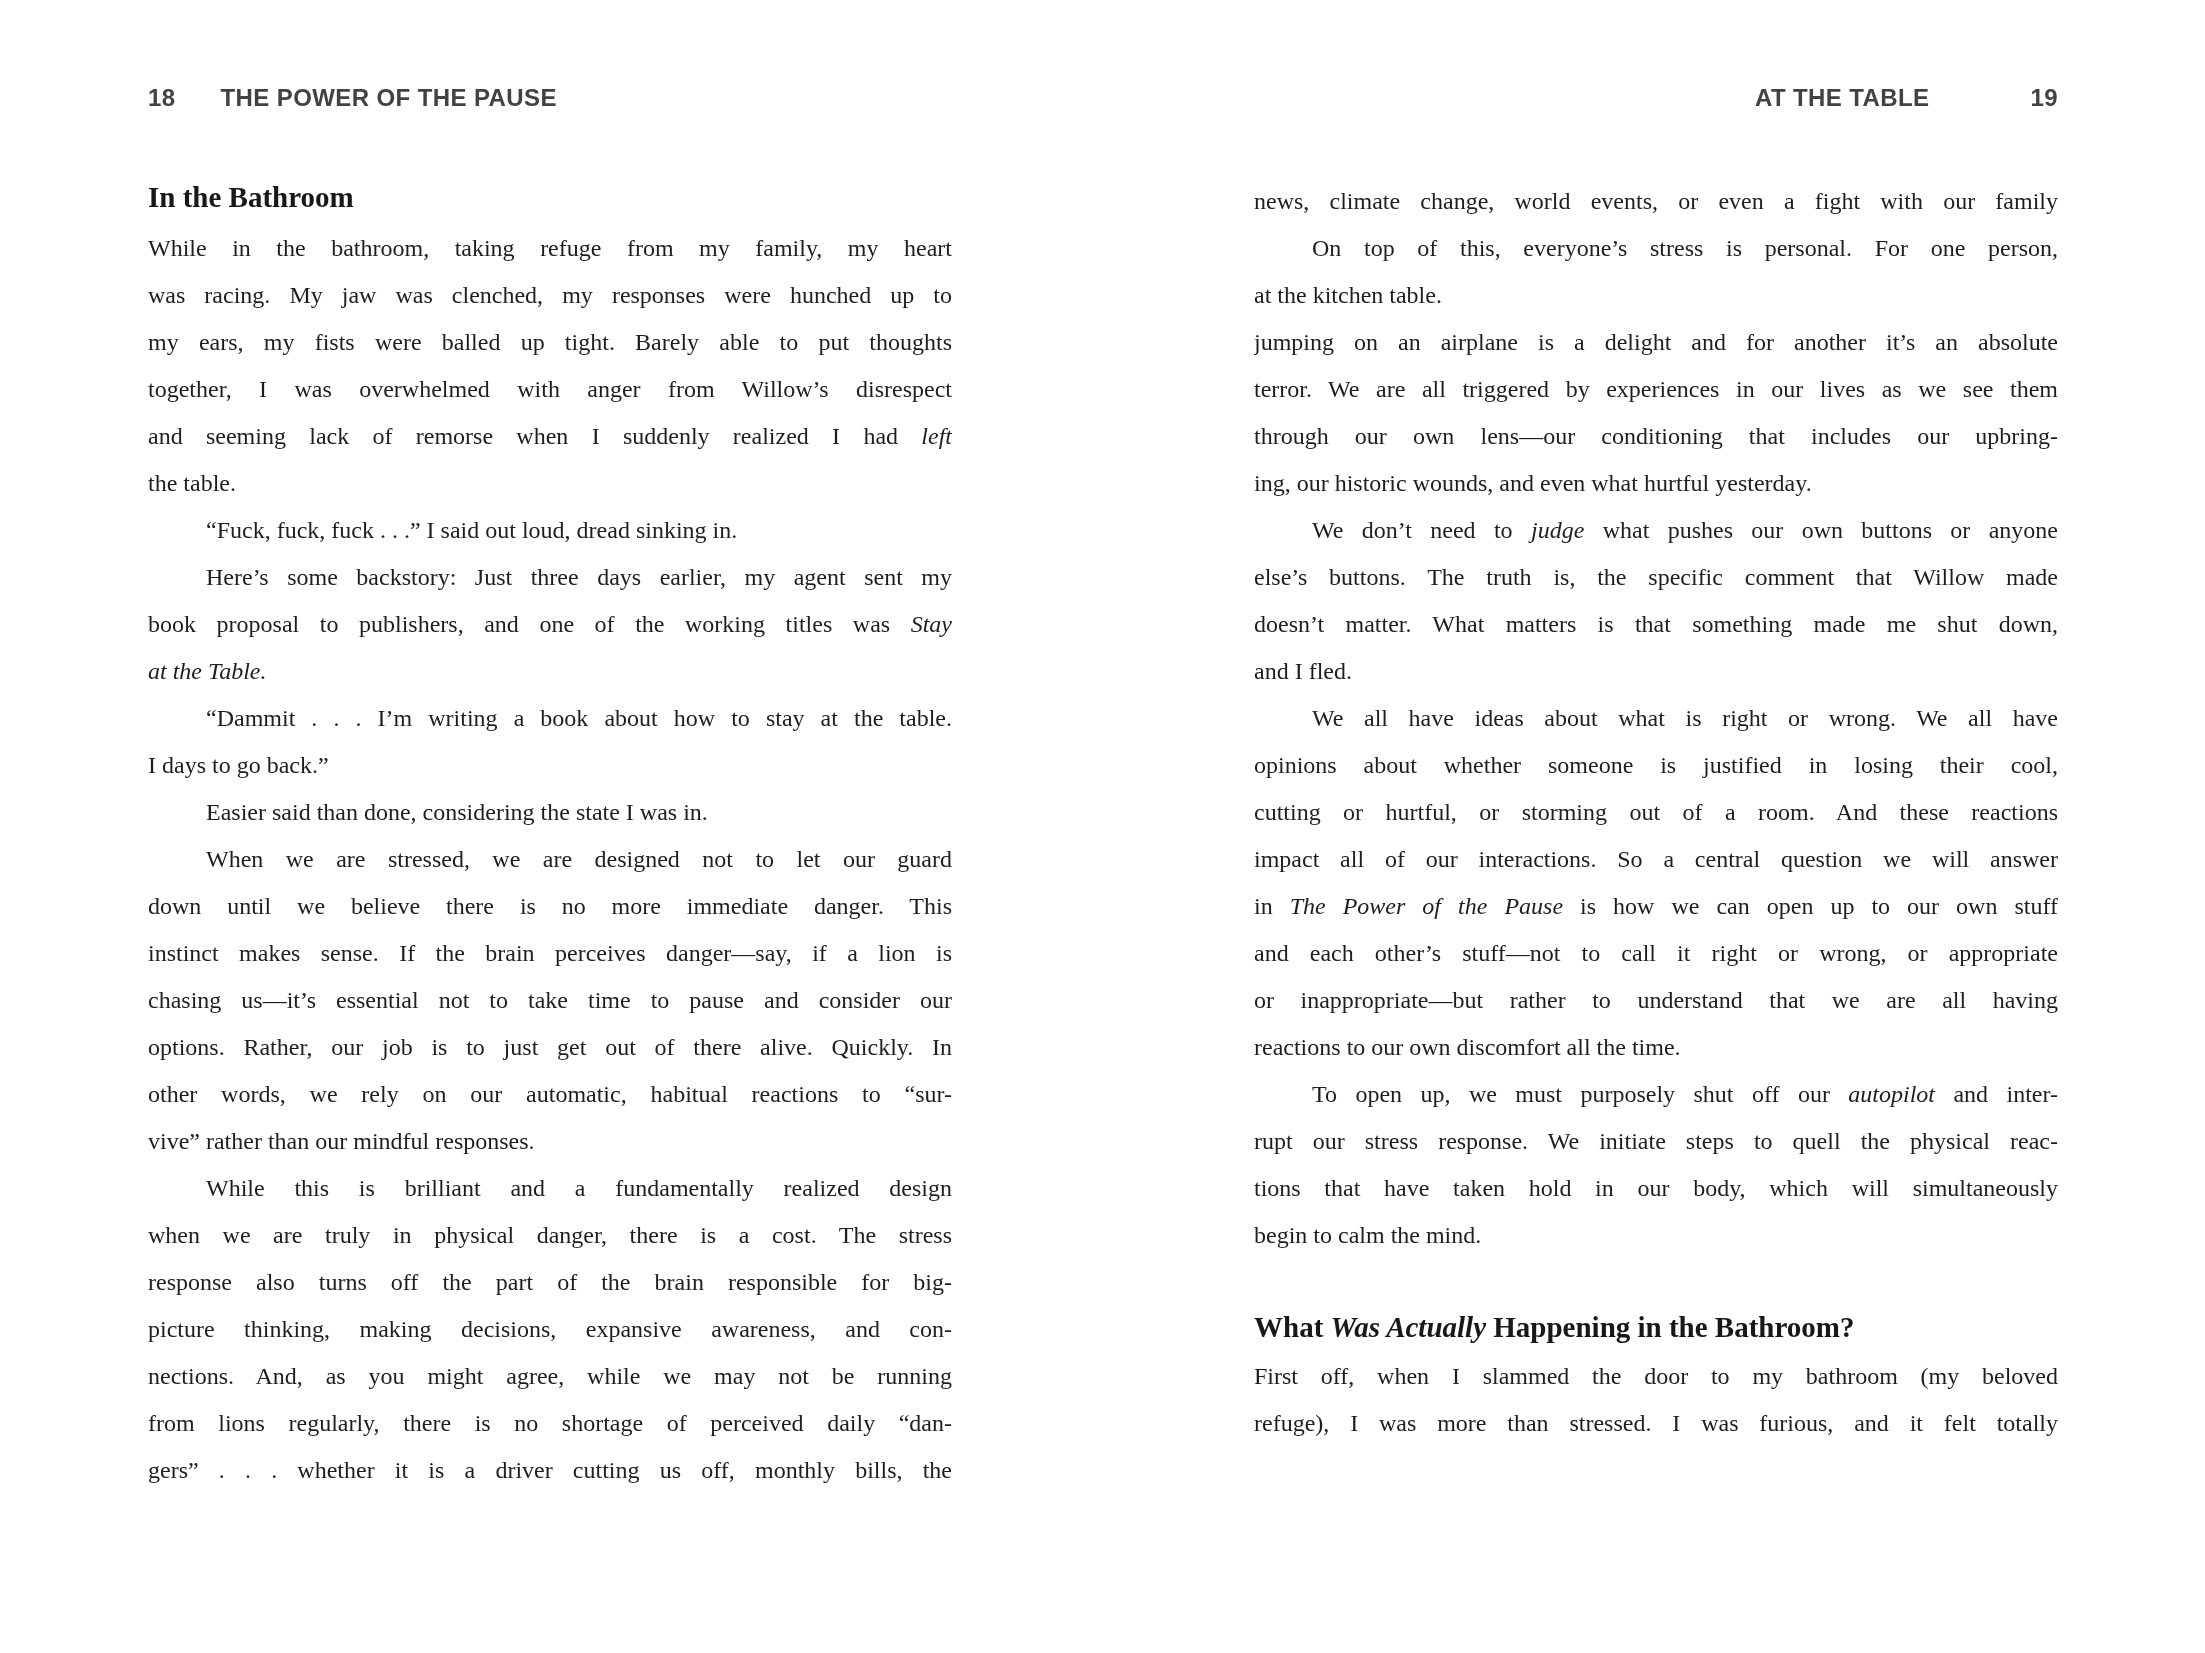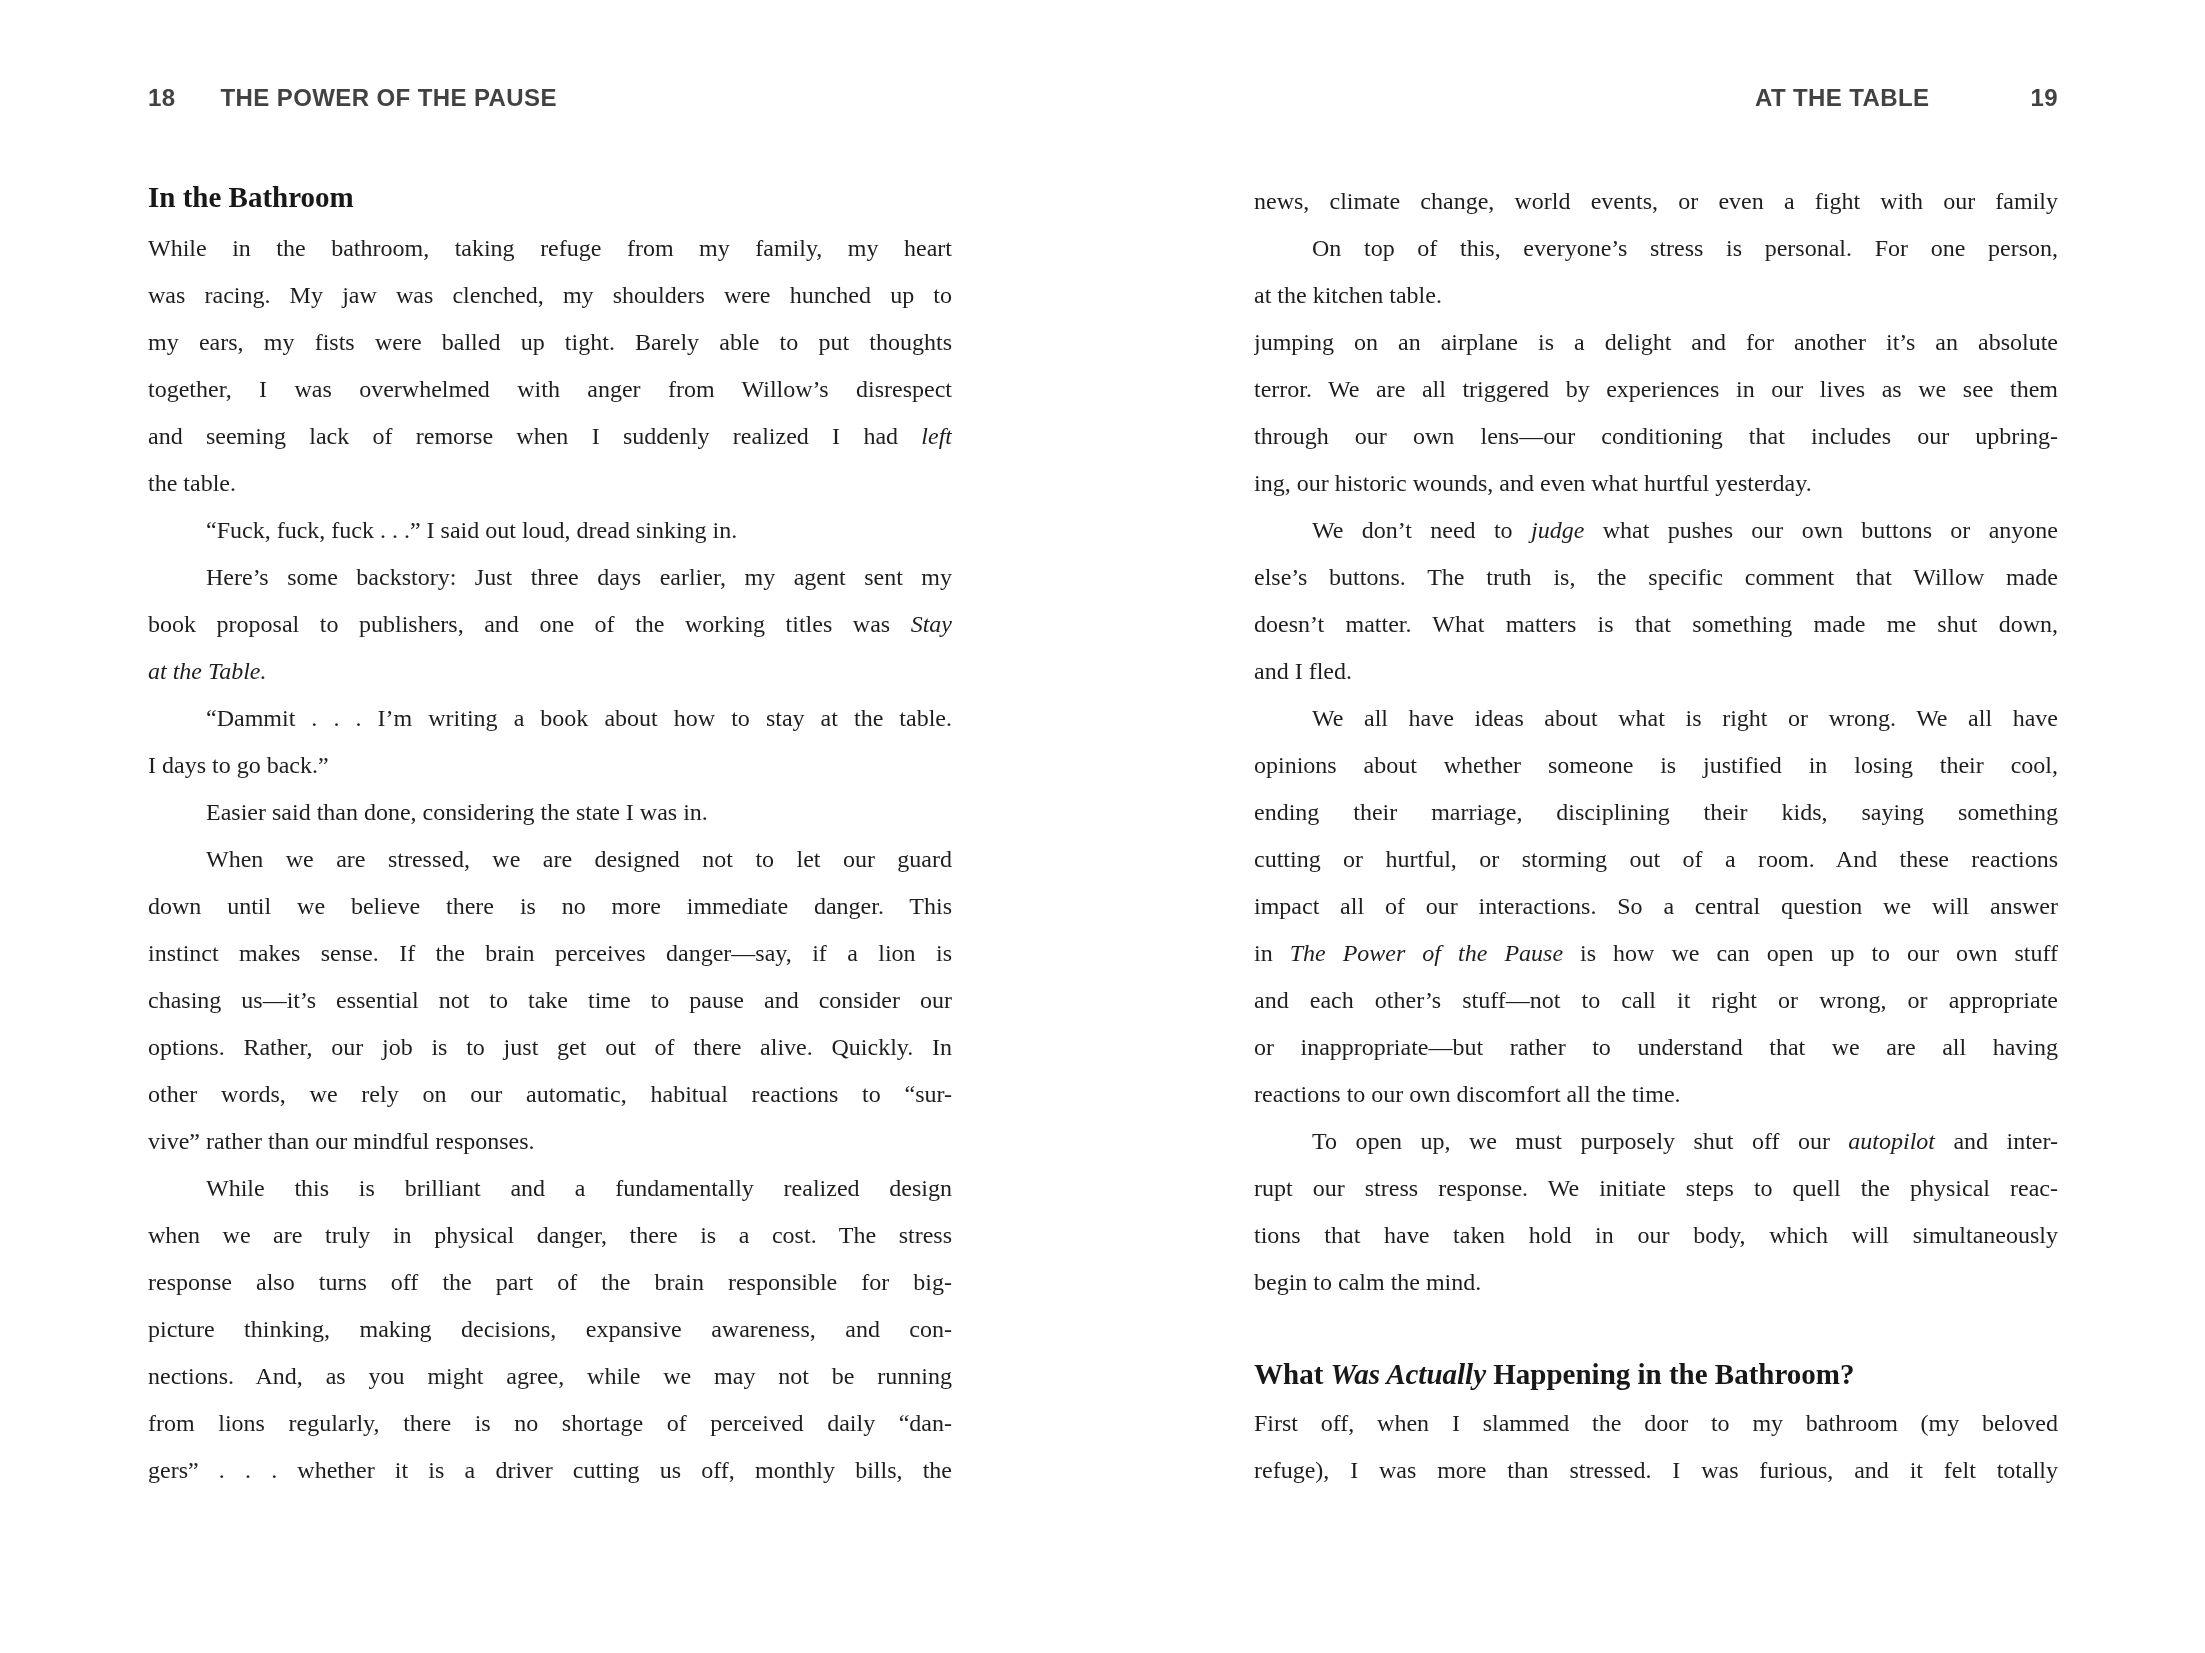--- a/index.html
+++ b/index.html
@@ -86,21 +86,21 @@
 
   <section class="page" id="page-left">
     <header class="running-head">
       <span>18</span>
       <span class="spacer"></span>
       <span>THE POWER OF THE PAUSE</span>
     </header>
     <div class="page-body">
         <div class="heading">In the Bathroom</div>
         <div class="line">While in the bathroom, taking refuge from my family, my heart</div>
-        <div class="line">was racing. My jaw was clenched, my shoulders were hunched up to</div>
+        <div class="line">was racing. My jaw was clenched, my responses were hunched up to</div>
         <div class="line">my ears, my fists were balled up tight. Barely able to put thoughts</div>
         <div class="line">together, I was overwhelmed with anger from Willow’s disrespect</div>
         <div class="line">and seeming lack of remorse when I suddenly realized I had <i>left</i></div>
         <div class="line end">the table.</div>
         <div class="line indent end">“Fuck, fuck, fuck . . .” I said out loud, dread sinking in.</div>
         <div class="line indent">Here’s some backstory: Just three days earlier, my agent sent my</div>
         <div class="line">book proposal to publishers, and one of the working titles was <i>Stay</i></div>
         <div class="line end"><i>at the Table.</i></div>
         <div class="line indent">“Dammit . . . I’m writing a book about how to stay at the table.</div>
         <div class="line end">I days to go back.”</div>
@@ -135,21 +135,20 @@
         <div class="line">jumping on an airplane is a delight and for another it’s an absolute</div>
         <div class="line">terror. We are all triggered by experiences in our lives as we see them</div>
         <div class="line">through our own lens—our conditioning that includes our upbring-</div>
         <div class="line end">ing, our historic wounds, and even what hurtful yesterday.</div>
         <div class="line indent">We don’t need to <i>judge</i> what pushes our own buttons or anyone</div>
         <div class="line">else’s buttons. The truth is, the specific comment that Willow made</div>
         <div class="line">doesn’t matter. What matters is that something made me shut down,</div>
         <div class="line end">and I fled.</div>
         <div class="line indent">We all have ideas about what is right or wrong. We all have</div>
         <div class="line">opinions about whether someone is justified in losing their cool,</div>
-        <div class="line">ending their marriage, disciplining their kids, saying something</div>
         <div class="line">cutting or hurtful, or storming out of a room. And these reactions</div>
         <div class="line">impact all of our interactions. So a central question we will answer</div>
         <div class="line">in <i>The Power of the Pause</i> is how we can open up to our own stuff</div>
         <div class="line">and each other’s stuff—not to call it right or wrong, or appropriate</div>
         <div class="line">or inappropriate—but rather to understand that we are all having</div>
         <div class="line end">reactions to our own discomfort all the time.</div>
         <div class="line indent">To open up, we must purposely shut off our <i>autopilot</i> and inter-</div>
         <div class="line">rupt our stress response. We initiate steps to quell the physical reac-</div>
         <div class="line">tions that have taken hold in our body, which will simultaneously</div>
         <div class="line end">begin to calm the mind.</div>

